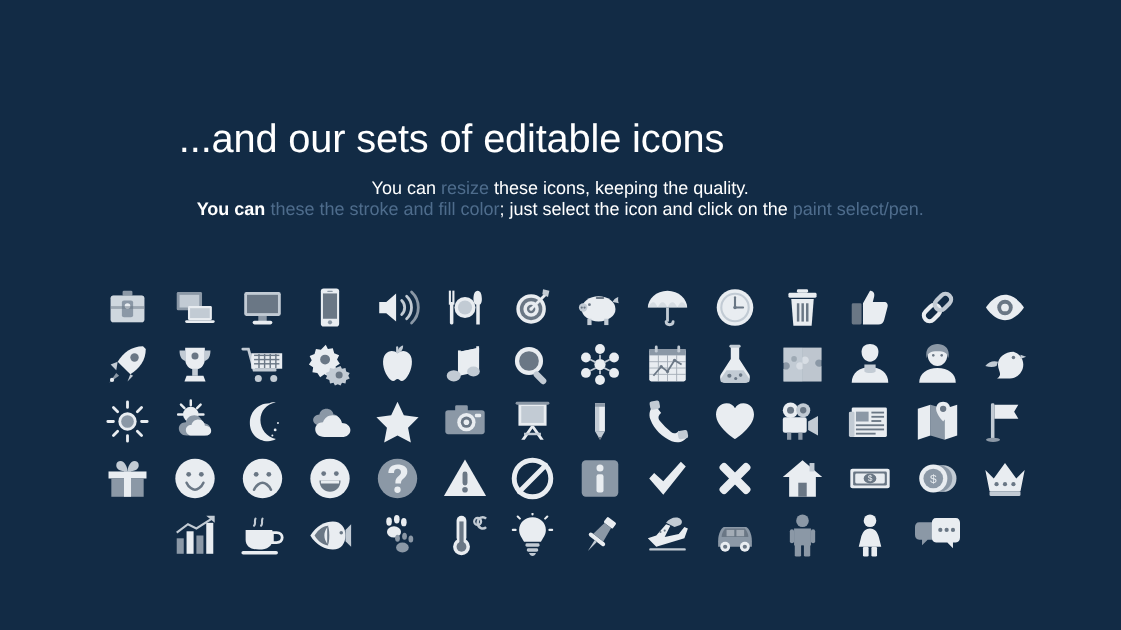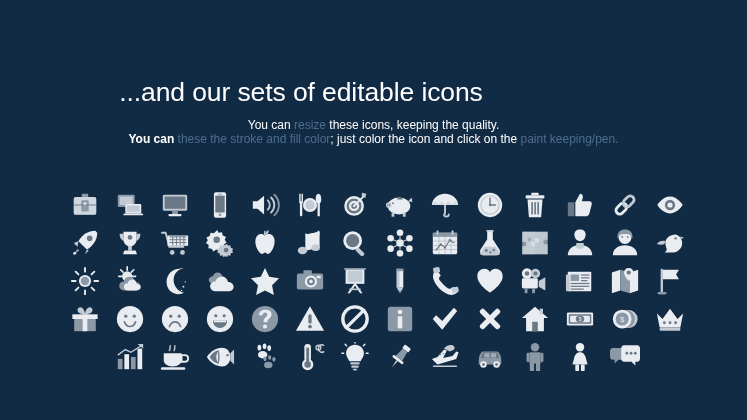--- a/index.html
+++ b/index.html
@@ -82,21 +82,21 @@
 </style>
 </head>
 <body>
 
 <div class="slide">
 
   <div class="title">...and our sets of editable icons</div>
 
   <div class="subtitle-block">
     <div class="sub-line"><span>You can </span><span class="muted">resize</span><span> these icons, keeping the quality.</span></div>
-    <div class="sub-line"><span class="bold">You can</span><span> </span><span class="muted">these the stroke and fill color</span><span>; just color the icon and click on the </span><span class="muted">paint keeping/pen.</span></div>
+    <div class="sub-line"><span class="bold">You can</span><span> </span><span class="muted">these the stroke and fill color</span><span>; just select the icon and click on the </span><span class="muted">paint select/pen.</span></div>
   </div>
 
   <div class="icon-grid">
     <div class="icon-row">
         <div class="icon-cell">
           <svg viewBox="0 0 64 64" xmlns="http://www.w3.org/2000/svg">
             <rect x="25" y="8" width="14" height="7" rx="2" class="g-dark"></rect>
    <rect x="8" y="15" width="48" height="38" rx="4" class="g-mid"></rect>
    <rect x="8" y="15" width="48" height="38" rx="4" class="g-light" opacity=".35"></rect>
    <rect x="24" y="22" width="16" height="24" rx="3" class="g-dark"></rect>

